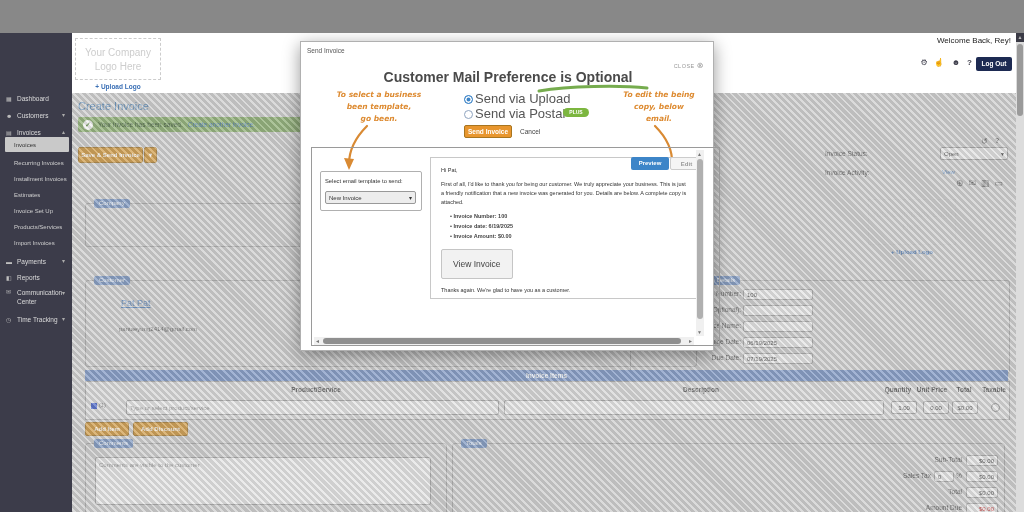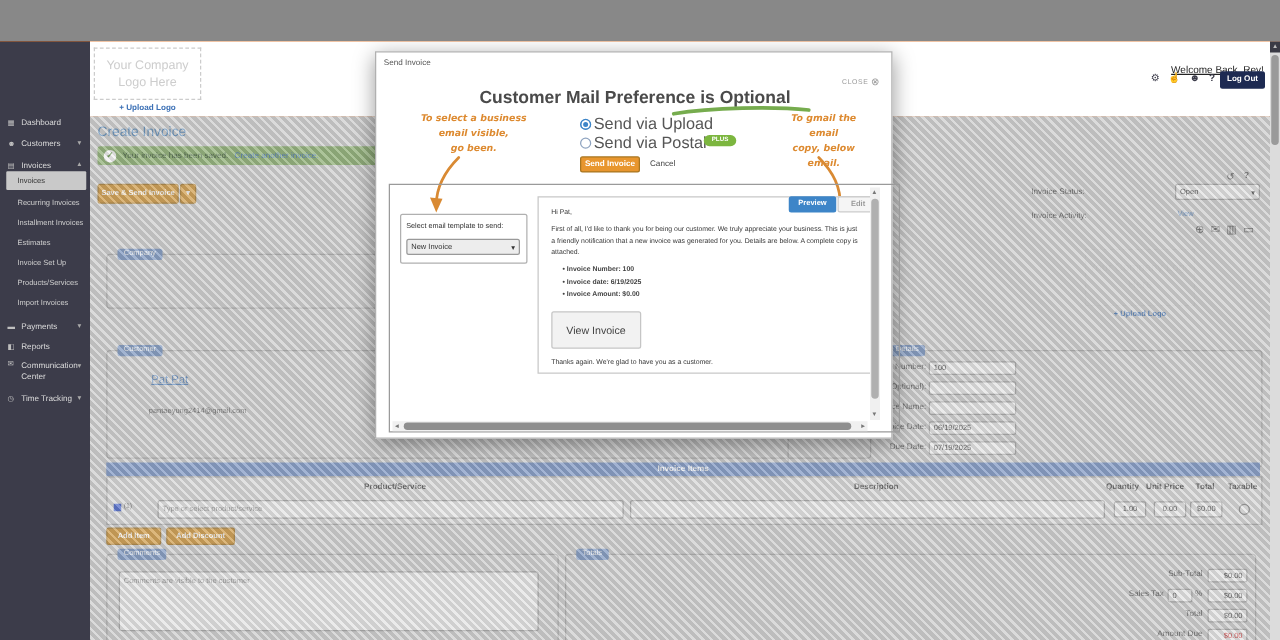--- a/index.html
+++ b/index.html
@@ -11,21 +11,21 @@
   .sb-item{position:absolute;left:0;width:72px;height:15px;font-size:6.5px;color:#dcdcdc;line-height:15px;}
   .sb-item .ic{display:inline-block;width:8px;margin:0 3px 0 6px;font-size:6px;color:#bfbfbf;}
   .sb-chev{position:absolute;right:7px;top:0;font-size:6px;color:#aaa;}
   .sb-sub{position:absolute;left:14px;width:58px;height:14px;font-size:6px;color:#cfcfcf;line-height:14px;}
   .sb-sel{position:absolute;left:5px;width:64px;height:15px;background:#c9c9c9;border-radius:1px;}
   
   #topbar{position:absolute;left:72px;top:0;width:944px;height:60px;background:#ffffff;z-index:2;}
   .logo-box{position:absolute;border:1px dashed #cccccc;color:#cdcdcd;text-align:center;}
   #topbar .logo-box{left:3px;top:5px;width:86px;height:42px;font-size:10px;line-height:1.35;padding-top:7px;box-sizing:border-box;}
   .upload{font-size:6.5px;font-weight:bold;color:#3a6fb5;text-align:center;}
-  .welcome{position:absolute;right:5px;top:18px;font-size:8px;color:#222;text-decoration:underline;}
+  .welcome{position:absolute;right:5px;top:3px;font-size:8px;color:#222;}
   .tb-icons{position:absolute;right:44px;top:25px;display:flex;gap:7px;font-size:8px;color:#3c3c4a;}
   .logout{position:absolute;right:4px;top:24px;width:36px;height:14px;background:#1d2a52;border-radius:2px;
           color:#fff;font-size:6.5px;font-weight:bold;text-align:center;line-height:14px;}
   
   #main{position:absolute;left:72px;top:60px;width:944px;height:446px;background:#d4d4d4;z-index:1;}
   #overlay{position:absolute;left:72px;top:60px;width:944px;height:446px;z-index:5;pointer-events:none;
     background:repeating-linear-gradient(45deg,rgba(255,255,255,.30) 0 2px,rgba(140,140,140,.22) 2px 5px),rgba(168,168,168,.18);}
   .h1{font-size:11px;color:#4a82b8;}
   .banner{position:absolute;background:#83ad63;border-radius:2px;display:flex;align-items:center;gap:5px;padding-left:5px;box-sizing:border-box;}
   .chk{width:10px;height:10px;border-radius:50%;background:#fff;color:#4f8a2d;font-size:7px;line-height:10px;text-align:center;font-weight:bold;}
@@ -259,25 +259,25 @@
     <div class="ropt" style="left:174px;top:49px">Send via Upload</div>
     <div class="radio" style="left:163px;top:68px"></div>
     <div class="ropt" style="left:174px;top:64px">Send via Postal</div>
     <div class="plus" style="left:262px;top:66px;width:26px;height:9px">PLUS</div>
 
     <div class="obtn m-send" style="background:#e8962e">Send Invoice</div>
     <div class="m-cancel">Cancel</div>
 
     <div class="note" style="left:25px;top:47px;width:106px">
       <div>To select a business</div>
-      <div>email visible,</div>
+      <div>been template,</div>
       <div>go been.</div>
     </div>
     <div class="note" style="left:320px;top:47px;width:76px">
-      <div>To gmail the email</div>
+      <div>To edit the being</div>
       <div>copy, below</div>
       <div>email.</div>
     </div>
     <svg class="abs" style="left:40px;top:82px" width="34" height="52" viewBox="0 0 34 52">
       <path d="M26,2 C16,12 8,24 8,40" fill="none" stroke="#d98a33" stroke-width="2.2" stroke-linecap="round"></path>
       <polygon points="3,34 13,35 8,46" fill="#d98a33"></polygon>
     </svg>
     <svg class="abs" style="left:348px;top:82px" width="34" height="52" viewBox="0 0 34 52">
       <path d="M6,2 C16,12 24,24 23,40" fill="none" stroke="#d98a33" stroke-width="2.2" stroke-linecap="round"></path>
       <polygon points="18,35 28,34 23,46" fill="#d98a33"></polygon>

